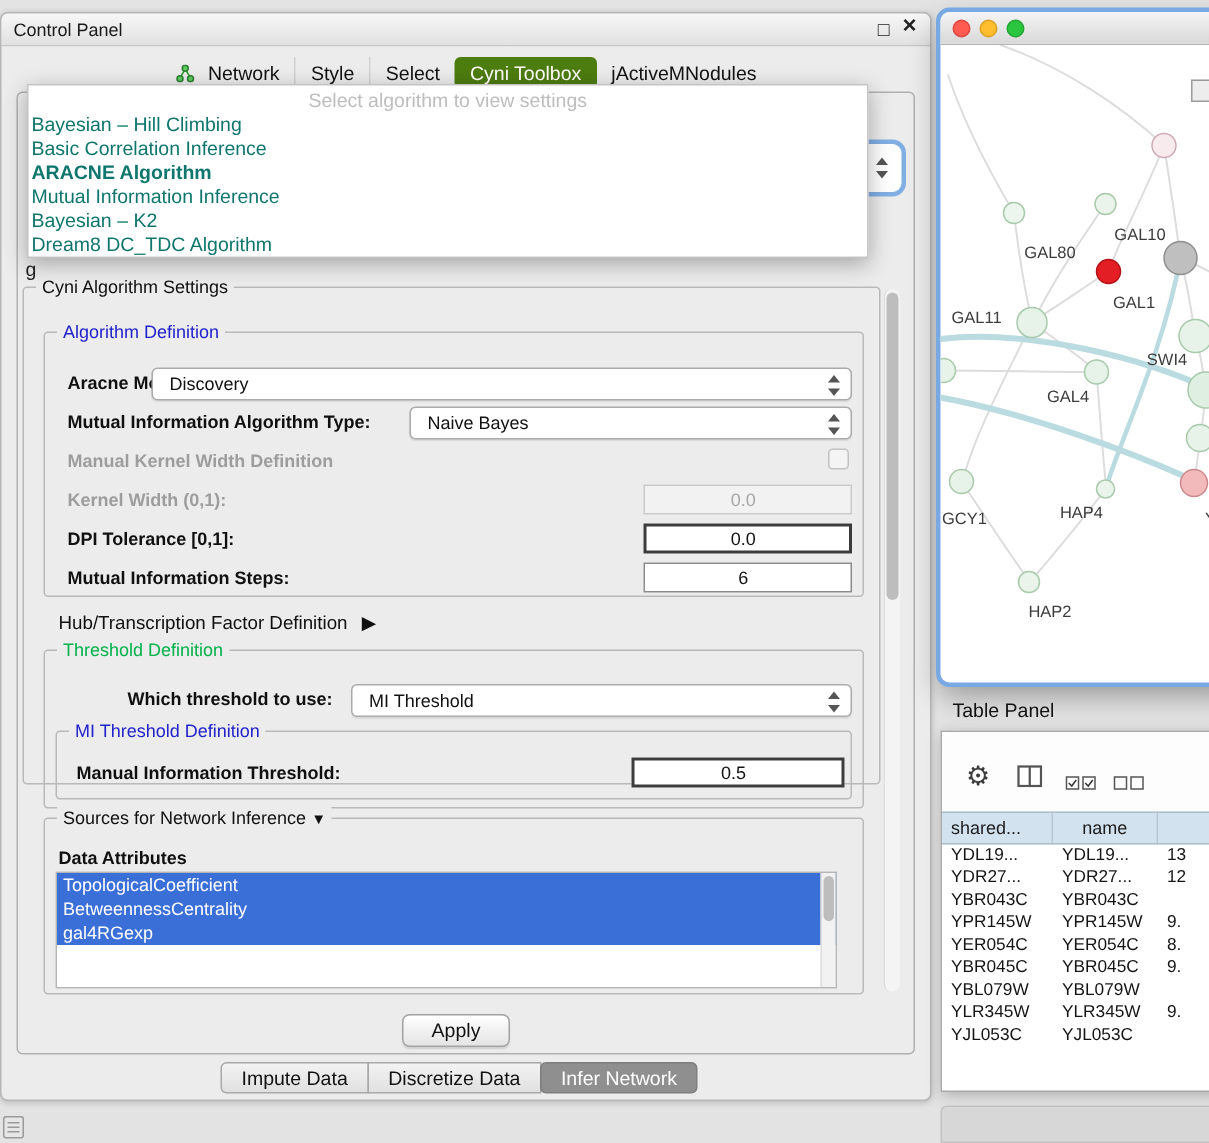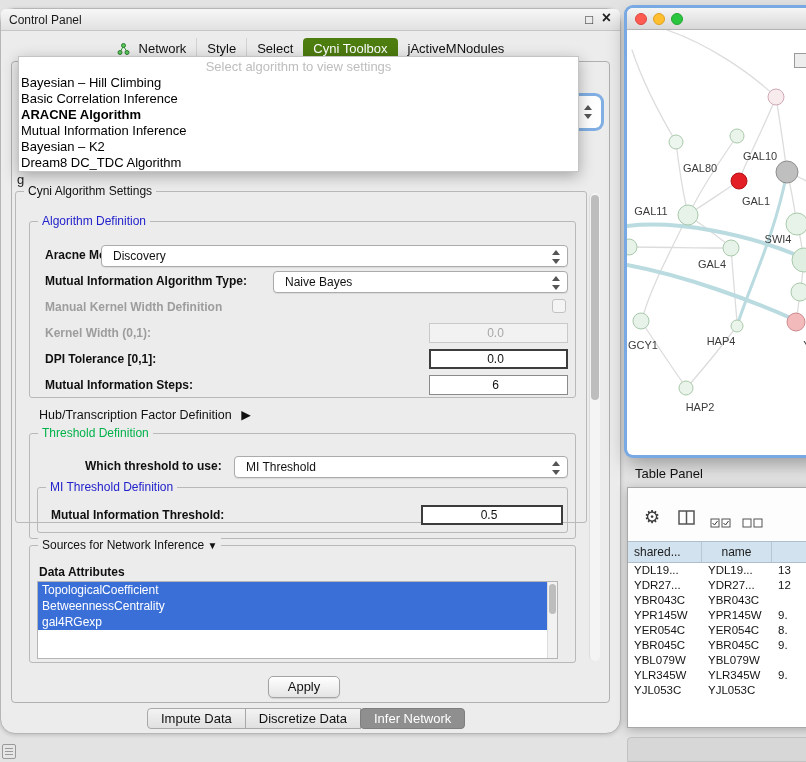--- a/index.html
+++ b/index.html
@@ -1,21 +1,21 @@
 <!DOCTYPE html>
 <html><head>
 <meta charset="utf-8">
 <style>
 *{box-sizing:border-box;margin:0;padding:0}
 html,body{width:806px;height:762px}
 body{font-family:"Liberation Sans",sans-serif;background:#e3e3e3}
 #app{position:relative;width:806px;height:762px;overflow:hidden;background:#e3e3e3}
 
 
-.cp{position:absolute;left:0;top:8px;width:621px;height:726px;background:#ececec;border:1px solid #b6b6b6;border-radius:15px;box-shadow:0 1px 4px rgba(0,0,0,.18)}
+.cp{position:absolute;left:0;top:8px;width:621px;height:726px;background:#ececec;border:1px solid #b6b6b6;border-radius:5px;box-shadow:0 1px 4px rgba(0,0,0,.18)}
 .cp-titlebar{position:absolute;left:0;top:0;right:0;height:22px;background:linear-gradient(#f7f7f7,#e1e1e1);border-bottom:1px solid #c6c6c6;border-radius:5px 5px 0 0}
 .cp-title{position:absolute;left:8px;top:4px;font-size:12px;color:#1a1a1a}
 .winbtn{position:absolute;top:3px;font-size:13px;color:#222;cursor:default}
 .winbtn.float{right:27px}
 .winbtn.close{right:9px;font-weight:bold;font-size:16px;top:0}
 .cp-tabs{position:absolute;left:0;top:29px;width:100%;display:flex;justify-content:center;align-items:center}
 .tab{font-size:13px;padding:3px 10px;color:#111;display:flex;align-items:center;gap:9px;white-space:nowrap}
 .tab+.tab{border-left:1px solid #d2d2d2}
 .tab.selected{background:#4d7c0f;color:#fff;border-radius:4px;border-left:none}
 .tab.selected+.tab{border-left:none}
@@ -38,21 +38,21 @@
 .combo .arrows i.dn{bottom:0;border-top:5px solid #555}
 
 .field{position:absolute;background:#fff;border:1px solid #8a8a8a;font-size:12px;color:#111;text-align:center;padding-right:6px;line-height:18px;height:20px}
 .field.strong{border:2px solid #3c3c3c;line-height:16px}
 .field.disabled{background:#f2f2f2;border-color:#c9c9c9;color:#a7a7a7}
 .checkbox{position:absolute;width:14px;height:14px;border:1px solid #c2c2c2;border-radius:3px;background:#f4f4f4}
 
 
 .popup{position:absolute;left:17px;top:47px;width:561px;height:116px;background:#fff;border:1px solid #c4c4c4;box-shadow:0 4px 14px rgba(0,0,0,.3);z-index:50;padding-top:2px}
 .dd-placeholder{font-size:13px;color:#bdbdbd;text-align:center;height:16px;line-height:16px}
-.dd-item{font-size:13px;color:#000000;height:16px;line-height:16px;padding-left:2px}
+.dd-item{font-size:13px;color:#0f766e;height:16px;line-height:16px;padding-left:2px}
 .dd-bold{font-weight:bold}
 .combo-glow{position:absolute;left:554px;top:87px;width:46px;height:32px;background:#fff;border-radius:6px;box-shadow:0 0 0 3px rgba(118,169,227,.9);z-index:40}
 .combo-glow .arrows{position:absolute;right:9px;top:9px;width:8px;height:14px}
 .combo-glow .arrows i{position:absolute;left:0;width:0;height:0;border-left:4px solid transparent;border-right:4px solid transparent}
 .combo-glow .arrows i.up{top:0;border-bottom:5px solid #555}
 .combo-glow .arrows i.dn{bottom:0;border-top:5px solid #555}
 .stray{position:absolute;left:16px;top:163px;font-size:13px;color:#222;z-index:5}
 
 .scrollv{position:absolute;background:#f4f4f4;border-left:1px solid #dcdcdc;border-radius:5px}
 .thumb{position:absolute;left:1px;right:1px;background:#bdbdbd;border-radius:5px}
@@ -218,21 +218,21 @@
       <span>MI Threshold</span>
       <span class="arrows">
           <i class="up"></i>
           <i class="dn"></i>
         </span>
     </div>
 
     <div class="group" style="left:36px;top:478px;width:531px;height:46px">
       <span class="grp-title blue">MI Threshold Definition</span>
     </div>
-    <span class="lbl" style="left:50px;top:499px">Mutual Information Threshold:</span>
+    <span class="lbl" style="left:50px;top:499px">Manual Information Threshold:</span>
     <div class="field strong" style="left:420px;top:496px;width:142px">0.5</div>
 
     <div class="group" style="left:28px;top:536px;width:547px;height:118px">
       <span class="grp-title">
         <span>Sources for Network Inference</span>
         <span style="font-size:10px">▼</span>
       </span>
     </div>
     <span class="lbl" style="left:38px;top:556px">Data Attributes</span>
     <div class="attr-list" style="left:36px;top:572px;width:521px;height:78px">

